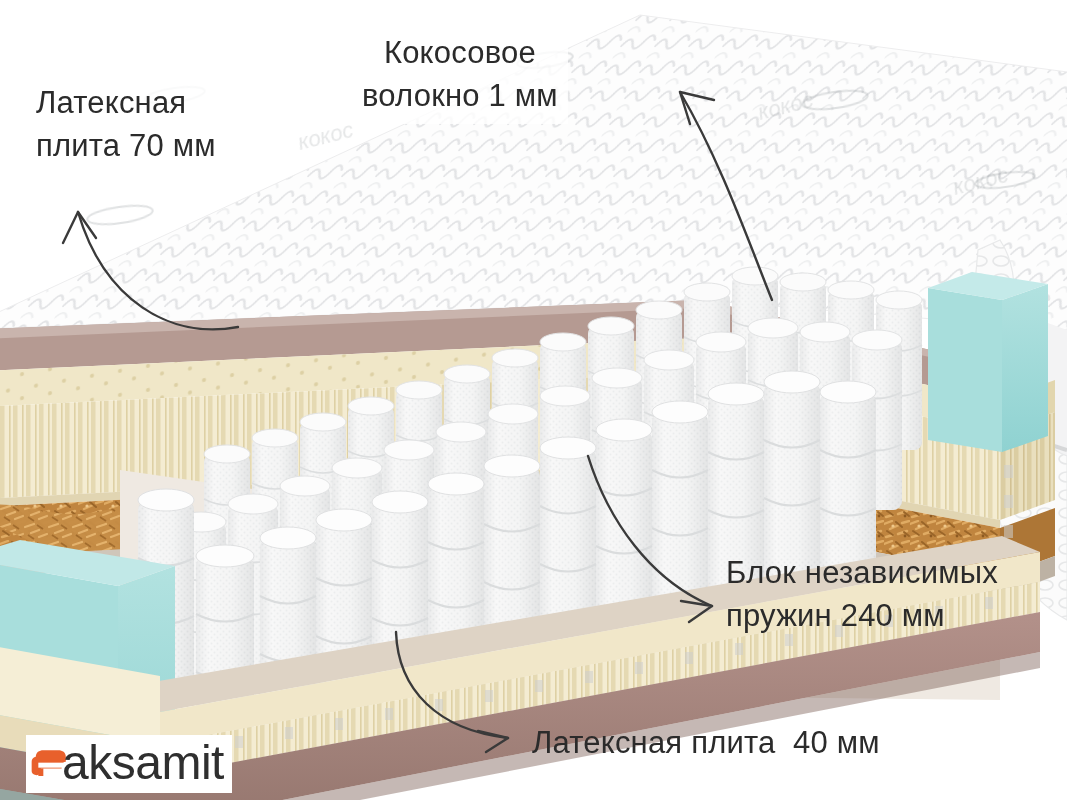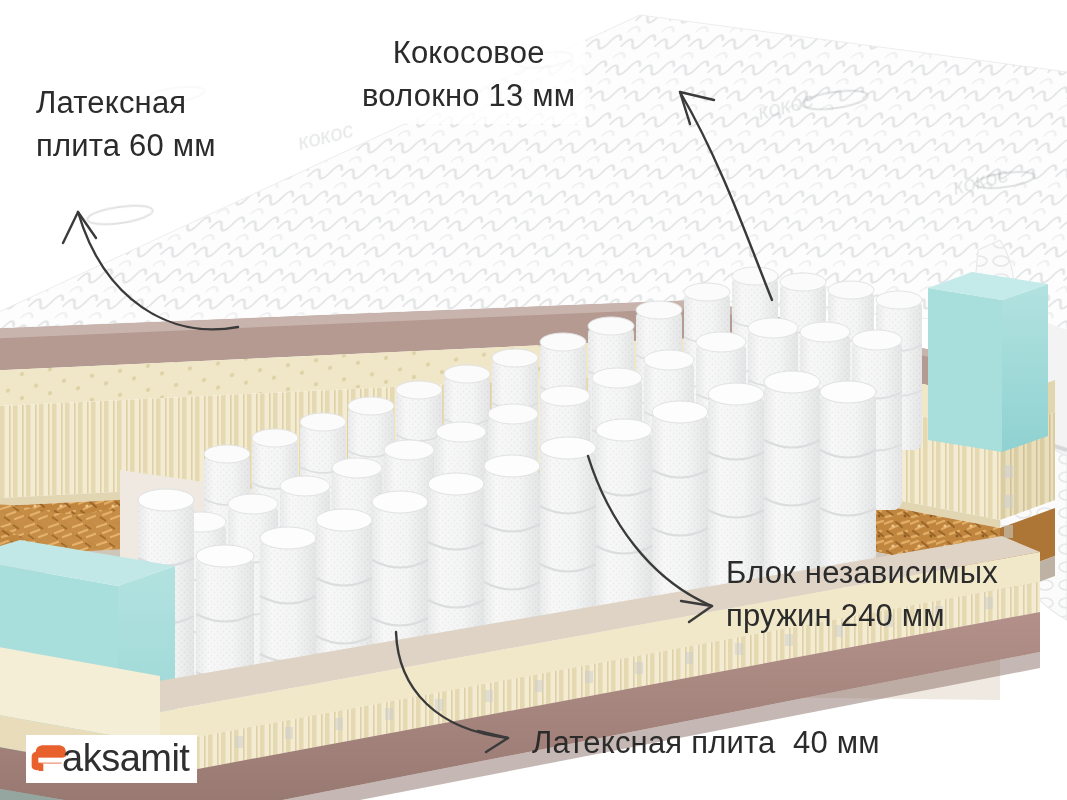--- a/index.html
+++ b/index.html
@@ -75,21 +75,21 @@
     gap: 2px;
     background: #ffffff;
     padding: 4px 8px 6px 4px;
   }
   #logo .mark {
     width: 40px;
     height: 34px;
     flex: 0 0 auto;
   }
   #logo .wordmark {
-    font-size: 38px;
+    font-size: 48px;
     color: #2f2f2f;
     letter-spacing: -0.5px;
     line-height: 1;
     margin-left: -10px;
     font-weight: 400;
   }
 </style>
 </head>
 <body>
 
@@ -567,24 +567,24 @@
 
         <g>
           <path d="M396,632 C398,690 438,730 508,738"></path>
           <path d="M508,738 L478,731 M508,738 L486,752"></path>
         </g>
       </g>
     </svg>
   </div>
 
   <div class="label boxed" id="label-latex-40">Латексная
-плита 60 мм</div>
+плита 70 мм</div>
 
   <div class="label boxed" id="label-coconut-10">Кокосовое
-волокно 13 мм</div>
+волокно 1 мм</div>
 
   <div class="label plain" id="label-springs-140">Блок независимых
 пружин 240 мм</div>
 
   <div class="label plain" id="label-latex-20">Латексная плита  40 мм</div>
 
   <div id="logo">
     <span class="mark">
       <svg viewBox="0 0 48 40" xmlns="http://www.w3.org/2000/svg">
         <path d="M7 13 C7 7.5 11 5 16 5 L34 5 C39 5 43 7.5 43 13 L43 19

